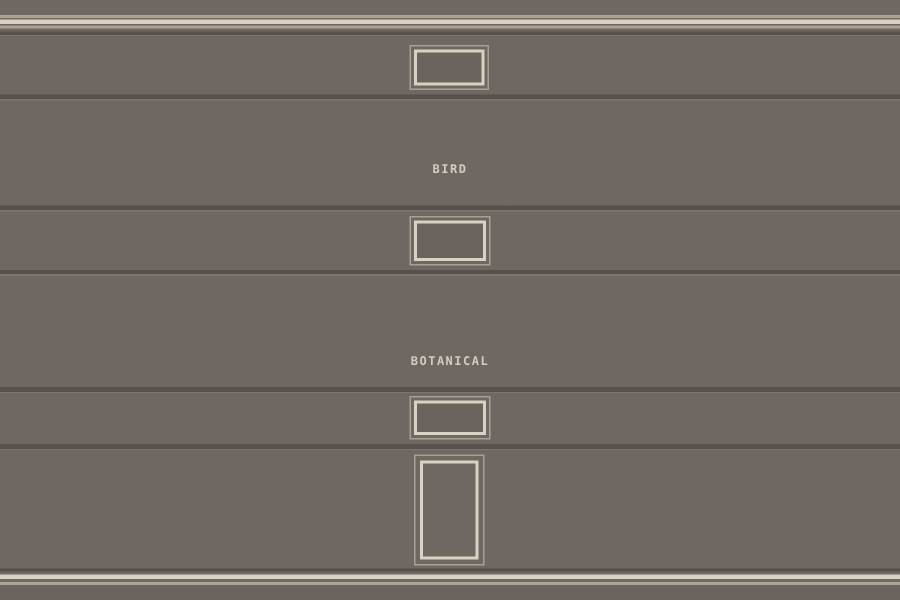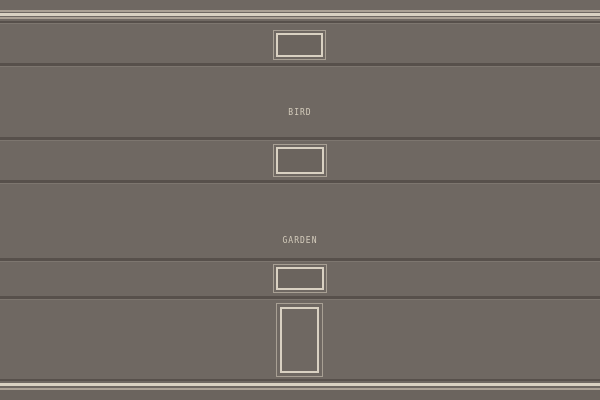--- a/index.html
+++ b/index.html
@@ -56,21 +56,21 @@
   .frame.door { left:276px; top:303px; width:47px; height:74px; padding:3px; }
   .frame.door .frame-inner { background: var(--wall, #6F6862); }
 
   
   .sign {
     position:absolute;
     left:220px; width:160px;
     text-align:center;
     color: var(--sign-text, #D3CBBB);
     font-size:8px;
-    font-weight:normal;
+    font-weight:bold;
     letter-spacing:1px;
     line-height:12px;
     white-space:pre;
   }
   .sign.s1 { top:83px; }
   .sign.s2 { top:211px; }
   .sign div { height:12px; }
 </style>
 </head>
 <body>
@@ -96,20 +96,21 @@
   <div class="sign s1">
     <div>BIRD</div>
     <div>IN THE</div>
   </div>
 
   <div class="frame f2">
     <div class="frame-inner"></div>
   </div>
 
   <div class="sign s2">
+    <div>BOTANICAL</div>
     <div>GARDEN</div>
   </div>
 
   <div class="frame f3">
     <div class="frame-inner"></div>
   </div>
 
   <div class="frame door">
     <div class="frame-inner"></div>
   </div>

